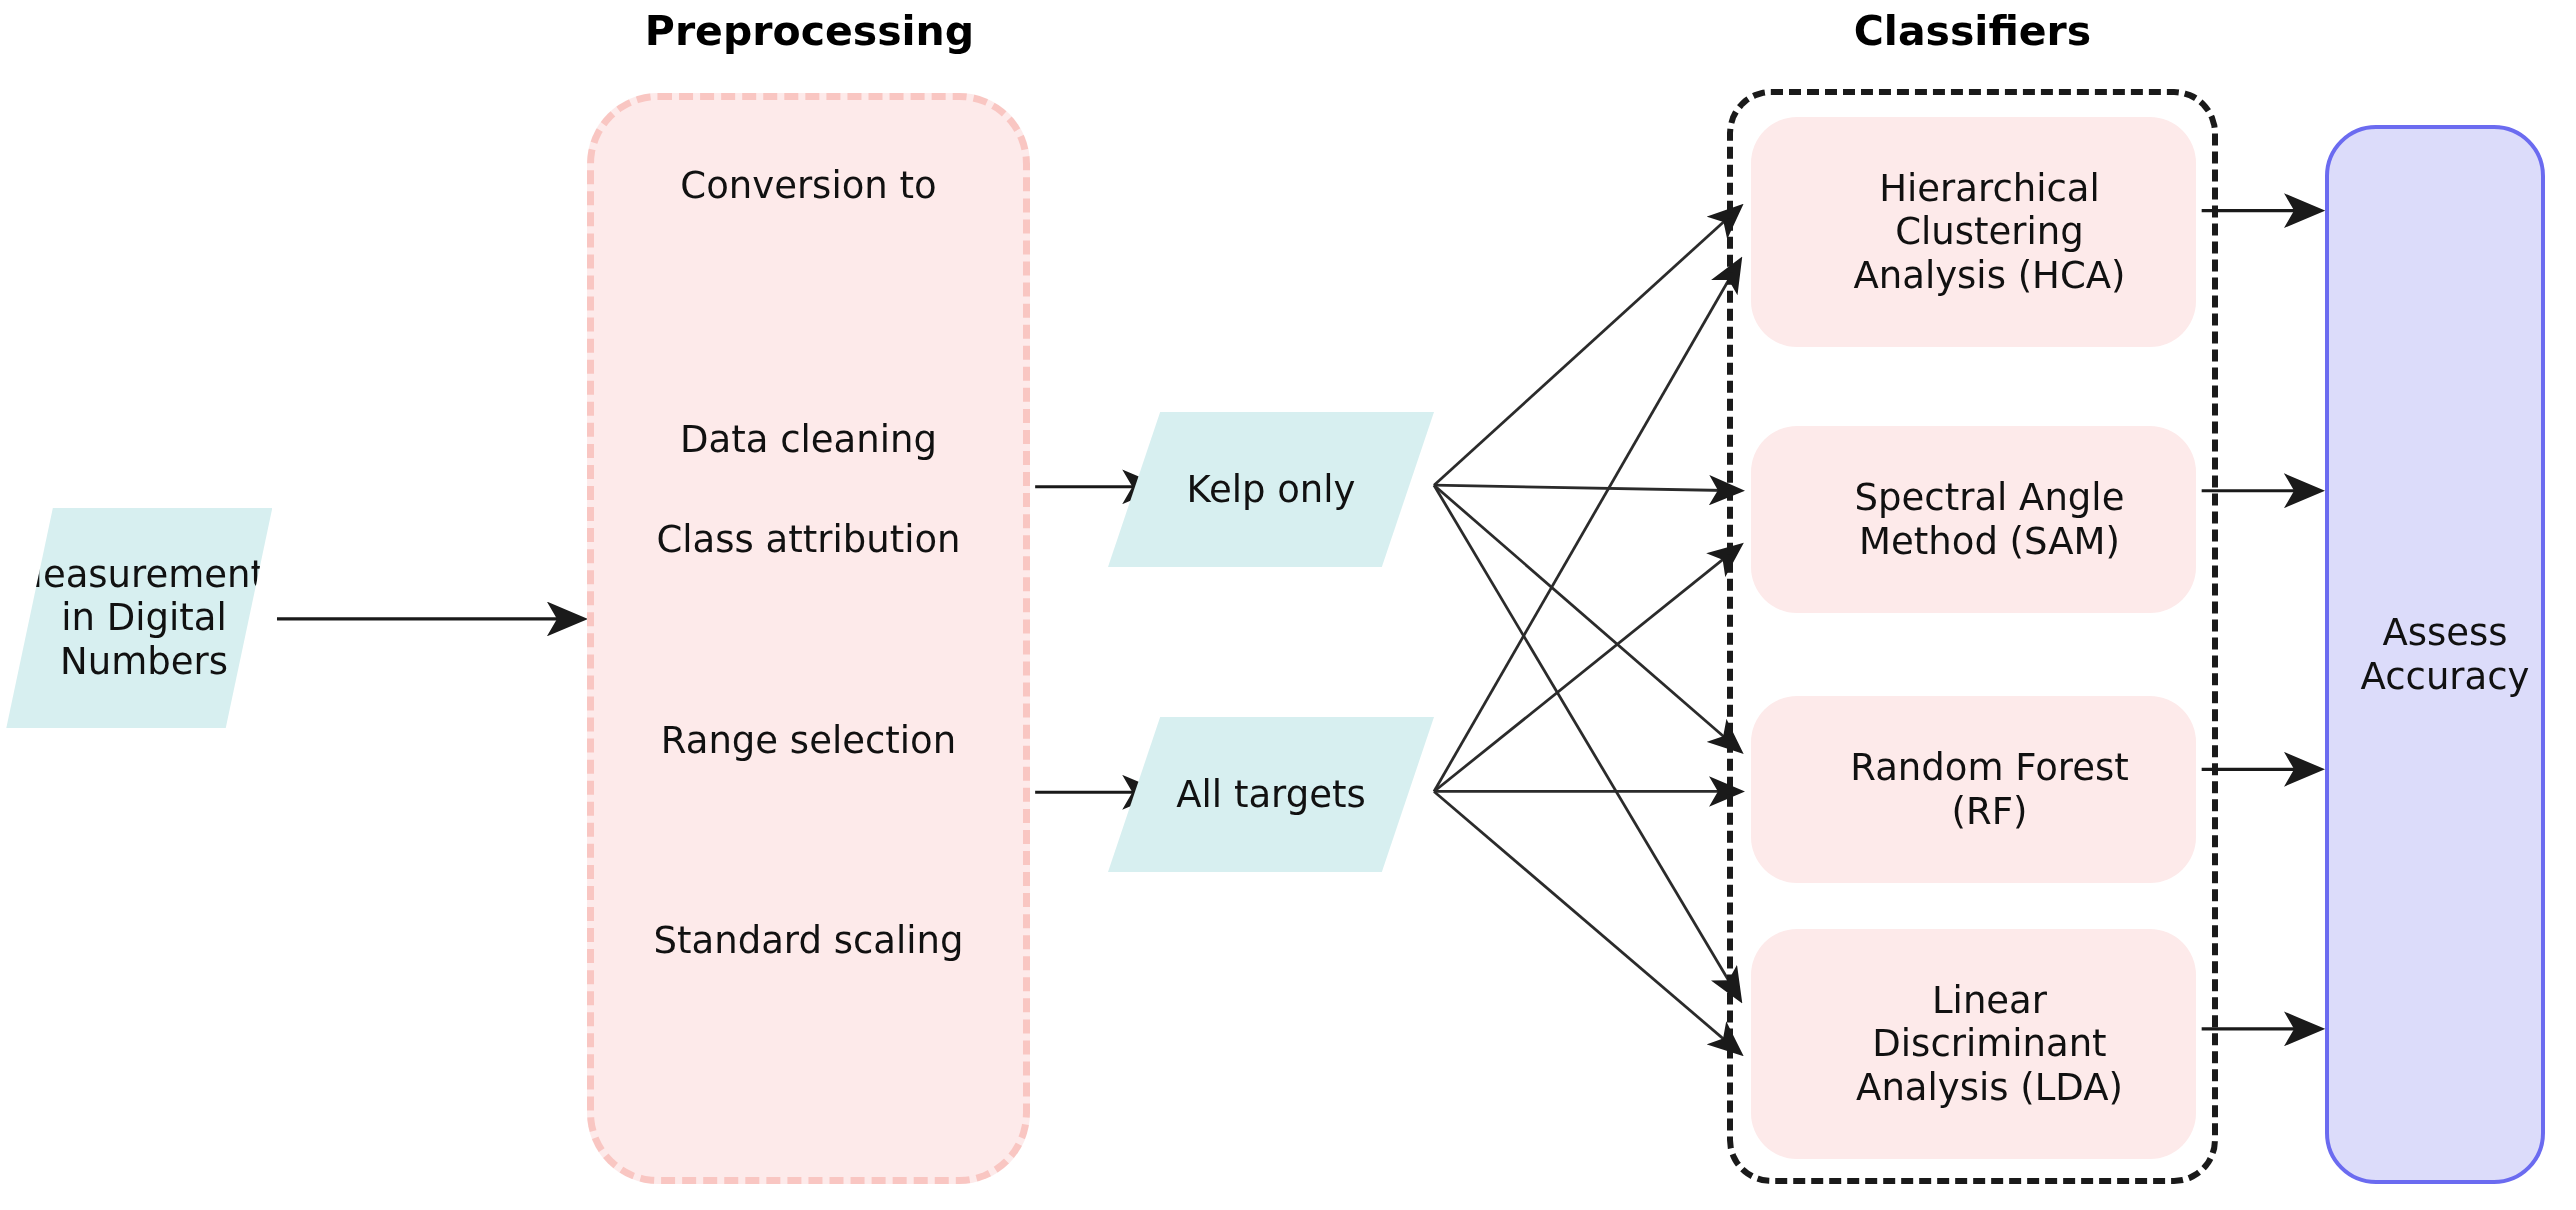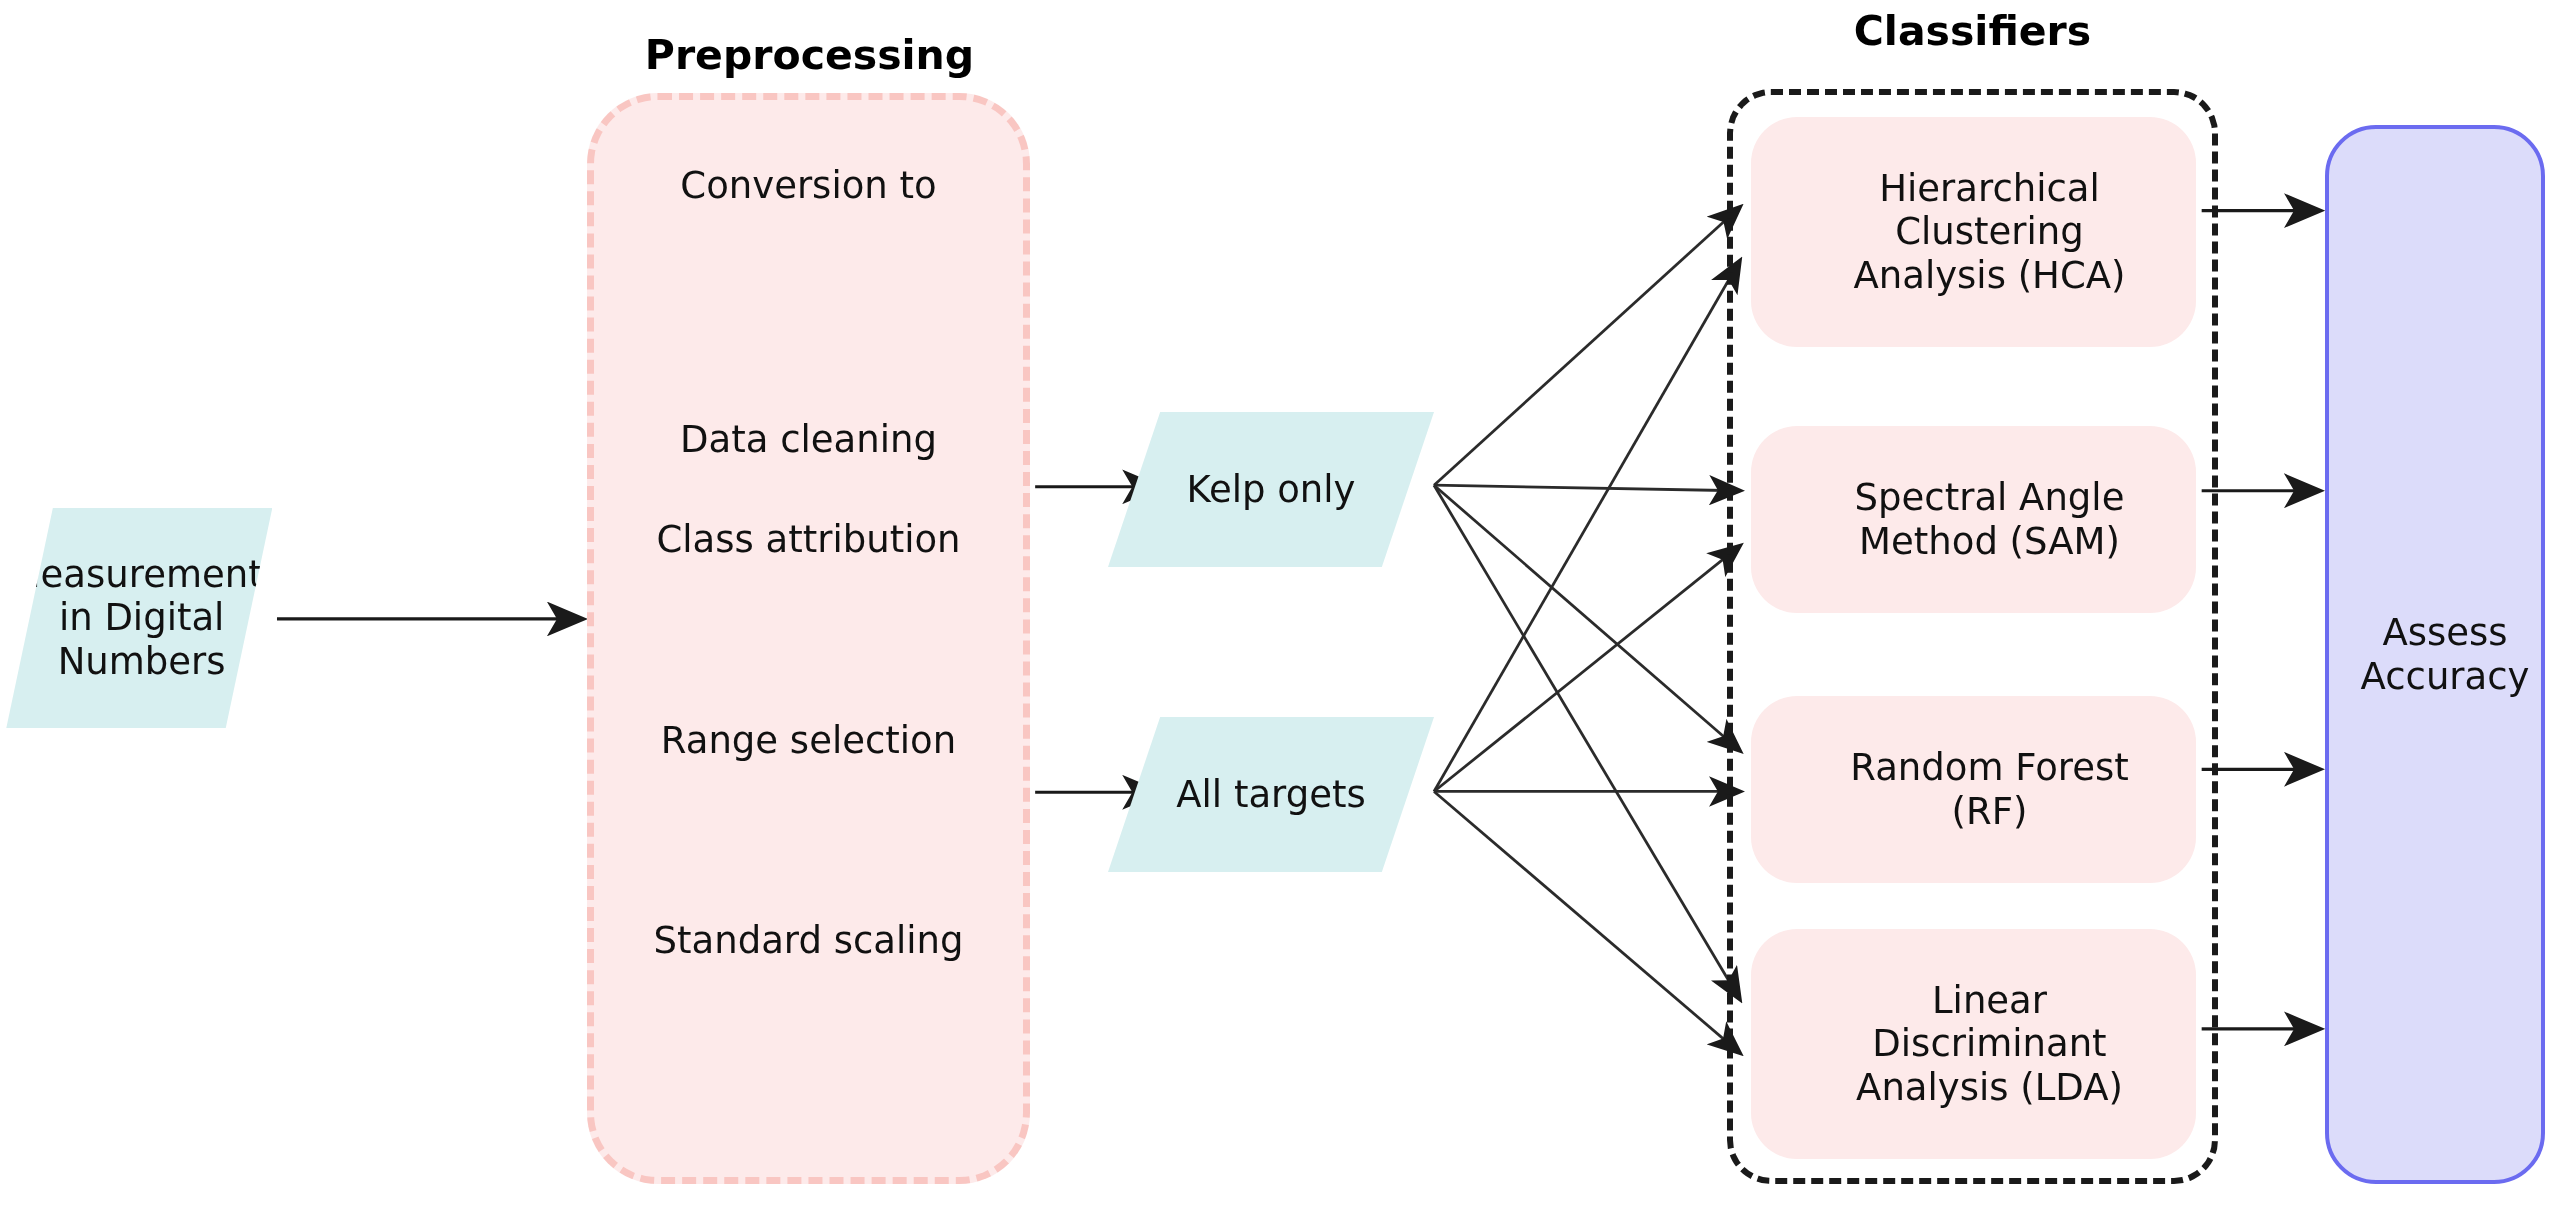--- a/index.html
+++ b/index.html
@@ -26,21 +26,21 @@
   
   .group-title {
     position: absolute;
     font-weight: bold;
     font-size: 41px;
     color: #000000;
     text-align: center;
     white-space: nowrap;
     line-height: 1;
   }
-  #title-preprocessing { left: 590px; top: 11px; width: 439px; margin-top: 24px; }
+  #title-preprocessing { left: 590px; top: 11px; width: 439px; }
   #title-classifiers  { left: 1729px; top: 11px; width: 487px; }
 
   
   .container-box {
     position: absolute;
     box-sizing: border-box;
   }
   #preprocessing-container {
     left: 587px; top: 93px;
     width: 443px; height: 1091px;
@@ -71,21 +71,21 @@
   #step-2 { top: 518px; }
   #step-3 { top: 719px; }
   #step-4 { top: 919px; }
 
   
   .parallelogram {
     position: absolute;
     background: #d7eff0;
     display: flex;
     align-items: center;
-    justify-content: center;
+    justify-content: flex-start;
   }
   .parallelogram .pg-text {
     position: relative;
     z-index: 2;
     text-align: center;
     font-size: 37px;
     color: #111111;
     line-height: 1.17;
     width: 100%;
   }

